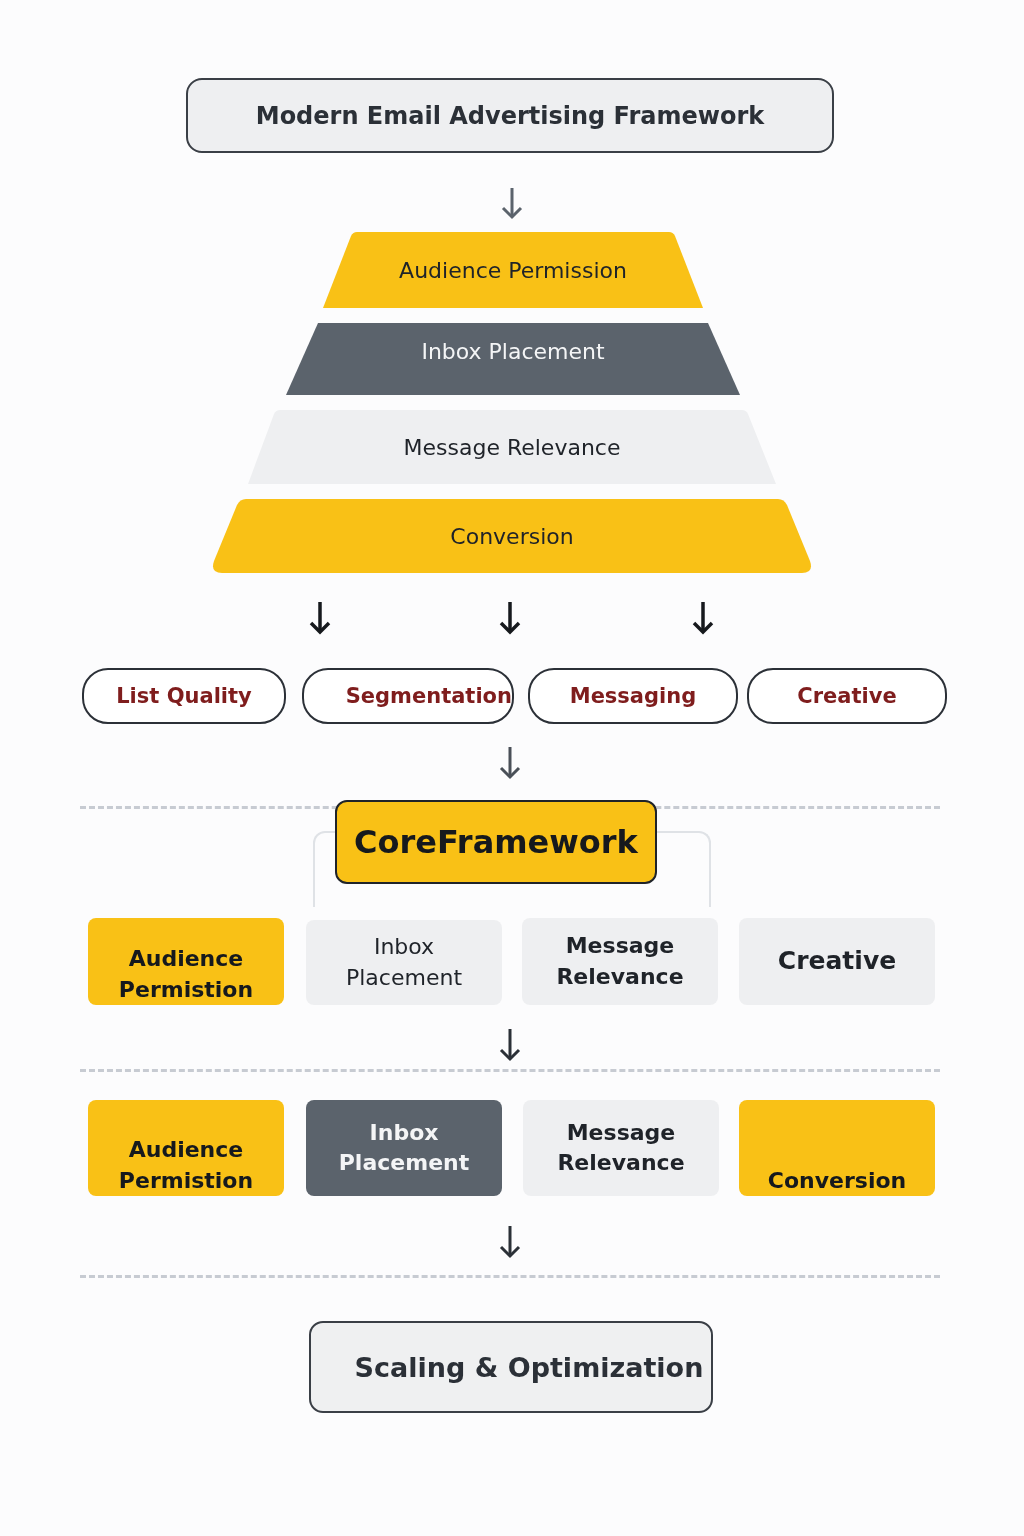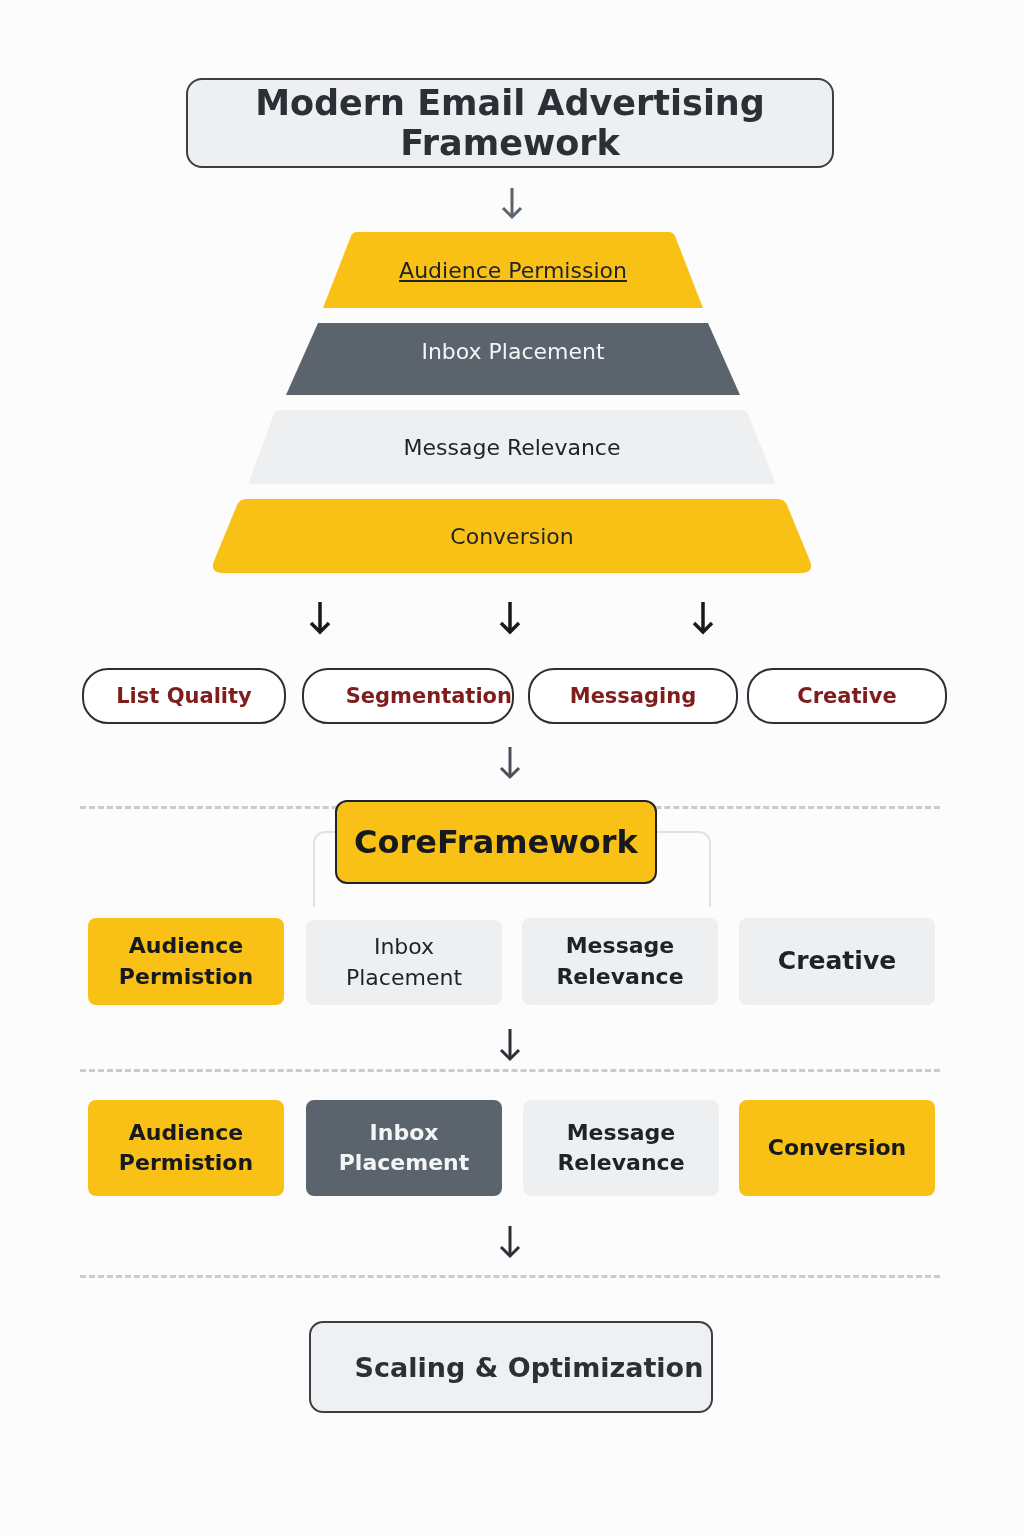--- a/index.html
+++ b/index.html
@@ -6,23 +6,23 @@
     body {
       width: 1024px; height: 1536px; position: relative; overflow: hidden;
       background: #fcfcfd;
       font-family: "DejaVu Sans", "Liberation Sans", sans-serif;
       color: #1f2329;
     }
     .abs { position: absolute; }
     .center-text { display: flex; align-items: center; justify-content: center; text-align: center; }
 
     .title-box {
-      left: 186px; top: 78px; width: 648px; height: 90px;
+      left: 186px; top: 78px; width: 648px; height: 75px;
       background: #eeeff1; border: 2px solid #3a3f46; border-radius: 16px;
-      font-size: 35px; font-weight: bold; color: #2b3037; box-sizing: border-box; text-align: center;
+      font-size: 24px; font-weight: bold; color: #2b3037; box-sizing: border-box; text-align: center;
     }
     .arrow { width: 24px; height: 40px; }
     .arrow svg { display: block; }
 
     .tier { box-sizing: border-box; font-size: 22px; }
     .tier svg { position: absolute; left: 0; top: 0; }
     .tier span { position: relative; z-index: 1; }
 
     .pill {
       top: 668px; height: 56px; border: 2px solid #2b3037; border-radius: 26px;
@@ -41,21 +41,21 @@
     }
     .core-box {
       left: 335px; top: 800px; width: 322px; height: 84px;
       background: #f9c116; border: 2px solid #1f2329; border-radius: 12px;
       font-size: 32px; font-weight: bold; color: #16191d; box-sizing: border-box;
     }
 
     .card {
       width: 196px; border-radius: 8px; font-size: 22px; line-height: 1.38; box-sizing: border-box;
     }
-    .card.yellow { background: #f9c116; color: #16191d; font-weight: bold; }
+    .card.yellow { background: #f9c116; color: #16191d; font-weight: bold; align-items: flex-end; }
     .card.light  { background: #eeeff1; color: #1f2329; }
     .card.dark   { background: #5b636c; color: #f4f5f6; font-weight: bold; }
     .card.bold   { font-weight: bold; }
 
     .final-box {
       left: 309px; top: 1321px; width: 404px; height: 92px;
       background: #eff0f1; border: 2px solid #3a3f46; border-radius: 14px;
       font-size: 27px; font-weight: bold; color: #2b3037; box-sizing: border-box; padding-left: 36px;
     }
   </style>
@@ -66,21 +66,21 @@
   <span>Modern Email Advertising Framework</span>
 </div>
 
 <div class="abs arrow" style="left:500px; top:186px;">
   <svg width="24" height="36" viewBox="0 0 24 36">
       <line x1="12" y1="2" x2="12" y2="30" stroke="#5b636c" stroke-width="3"></line>
       <polyline points="3,22 12,31 21,22" fill="none" stroke="#5b636c" stroke-width="3"></polyline>
     </svg>
 </div>
 
-<div class="abs tier center-text" style="left:323px; top:232px; width:380px; height:76px;text-decoration:underline;">
+<div class="abs tier center-text" style="left:323px; top:232px; width:380px; height:76px;">
   <svg width="380" height="76">
       <path d="M34,0 L346,0 Q350,0 352,4 L380,76 L0,76 L28,4 Q30,0 34,0 Z" fill="#f9c116"></path>
     </svg>
   <span>Audience Permission</span>
 </div>
 <div class="abs tier center-text" style="left:286px; top:323px; width:454px; height:56px; color:#f4f5f6;">
   <svg width="454" height="72">
       <path d="M32,0 L422,0 L454,72 L0,72 Z" fill="#5b636c"></path>
     </svg>
   <span>Inbox Placement</span>

